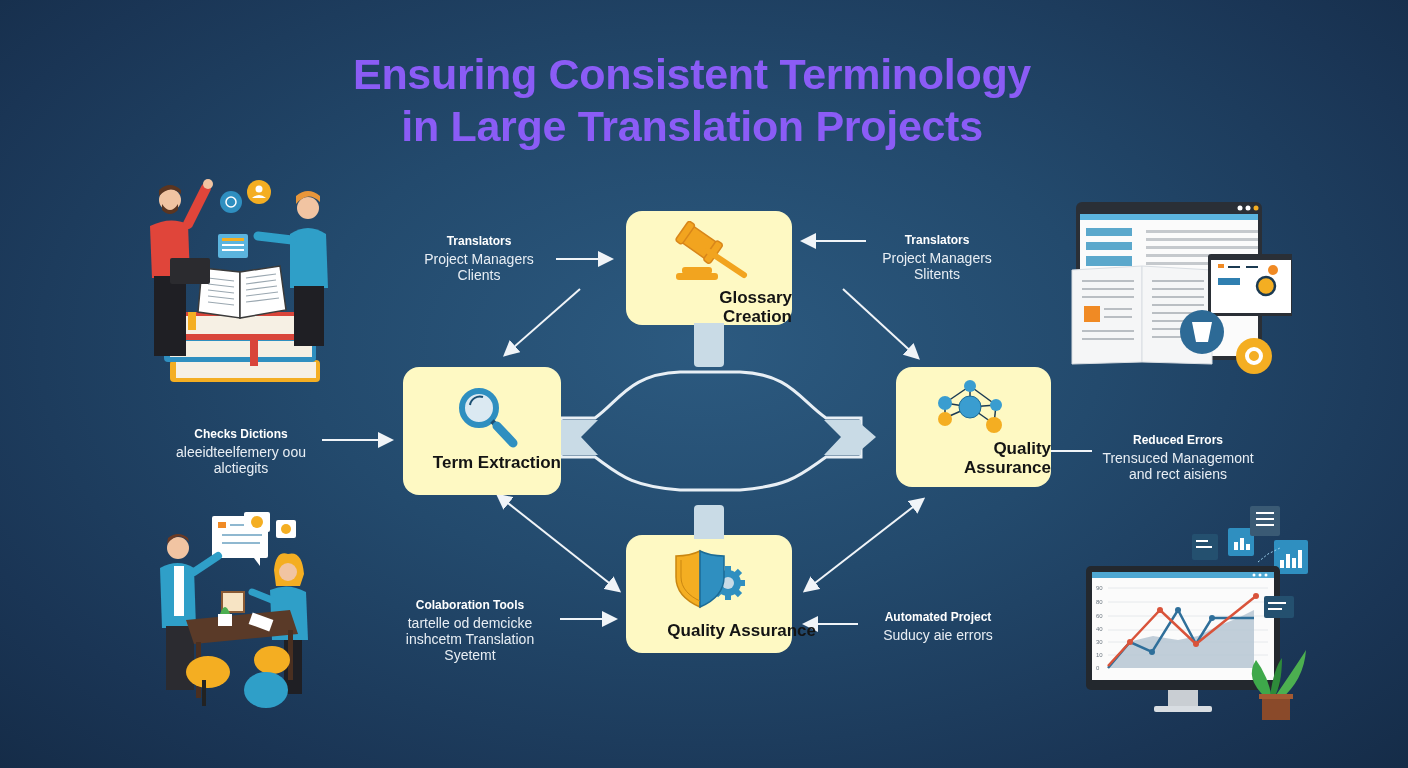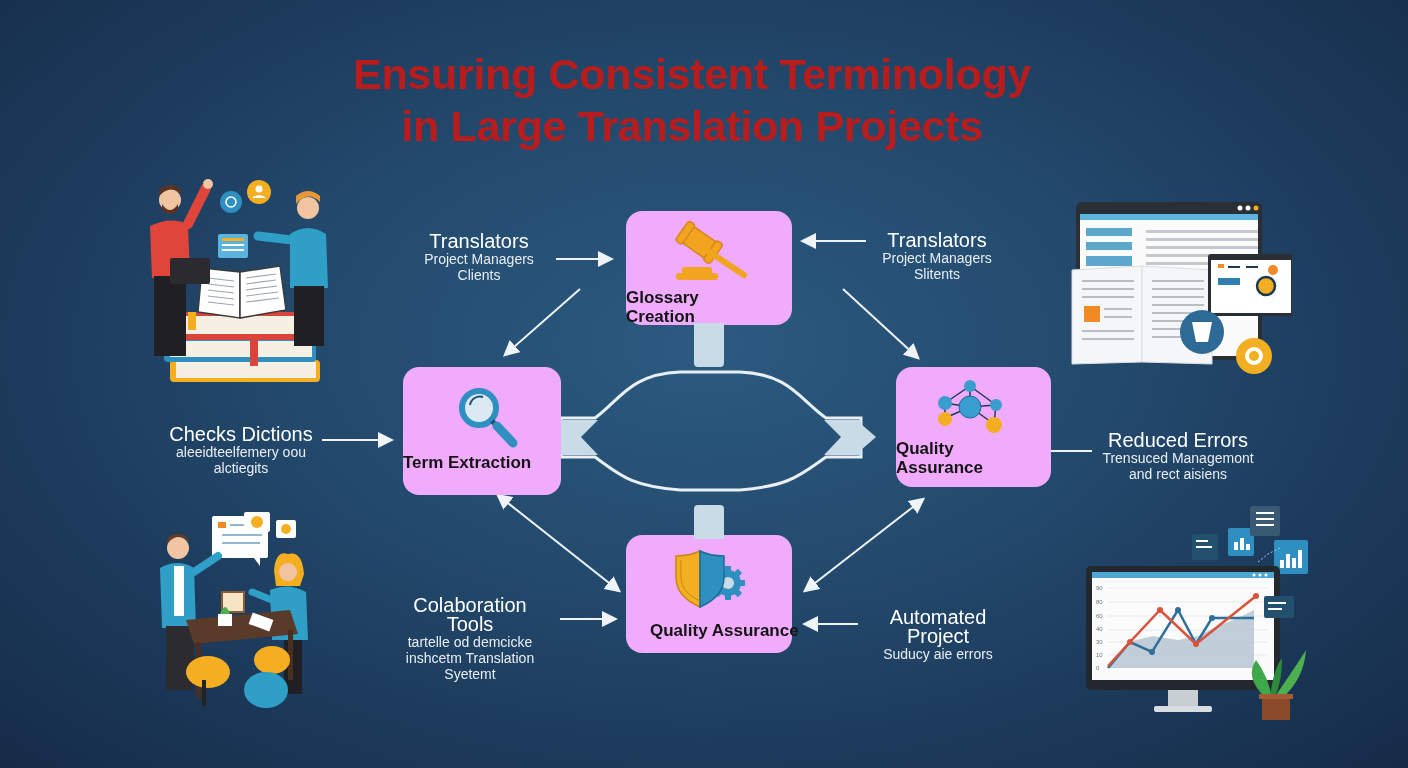--- a/index.html
+++ b/index.html
@@ -6,42 +6,42 @@
     html, body { width: 1408px; height: 768px; overflow: hidden; }
     body {
       font-family: "Liberation Sans", sans-serif;
       background: radial-gradient(ellipse at 50% 45%, #2c5a80 0%, #234a6d 40%, #1a3555 80%, #152c48 100%);
       position: relative;
       color: #fff;
     }
     .title {
       position: absolute; left: 0; top: 48px; width: 1384px;
       text-align: center; font-weight: bold; font-size: 43px; line-height: 52px;
-      color: #b91c1c; letter-spacing: -0.3px;
+      color: #8b5cf6; letter-spacing: -0.3px;
     }
     .title span { display: block; }
     svg.connectors { position: absolute; left: 0; top: 0; width: 1408px; height: 768px; pointer-events: none; }
     .node {
-      position: absolute; background: #f0abfc; border-radius: 16px;
-      color: #111; text-align: left; font-weight: bold;
+      position: absolute; background: #fef9c3; border-radius: 16px;
+      color: #111; text-align: right; font-weight: bold;
     }
     .node .label { position: absolute; left: 0; width: 100%; font-size: 17px; line-height: 19px; color: #141414; }
     .node-glossary { left: 626px; top: 211px; width: 166px; height: 114px; }
     .node-glossary .stem { position: absolute; left: 68px; top: 112px; width: 30px; height: 44px; background: #c9dbe6; border-radius: 0 0 4px 4px; }
     .node-glossary .label { top: 77px; }
     .node-term { left: 403px; top: 367px; width: 158px; height: 128px; }
     .node-term .label { top: 86px; }
     .node-qa-right { left: 896px; top: 367px; width: 155px; height: 120px; }
     .node-qa-right .label { top: 72px; }
     .node-qa-bottom { left: 626px; top: 535px; width: 166px; height: 118px; }
     .node-qa-bottom .stem { position: absolute; left: 68px; top: -30px; width: 30px; height: 34px; background: #c9dbe6; border-radius: 4px 4px 0 0; }
     .node-qa-bottom .label { top: 86px; margin-left: 24px; }
     .icon { position: absolute; }
     .side-text { position: absolute; text-align: center; color: #e8eef4; font-size: 14px; line-height: 16px; }
-    .side-text .head { font-weight: normal; font-size: 20px; line-height: 19px; color: #fff; }
+    .side-text .head { font-weight: bold; font-size: 12px; line-height: 19px; color: #fff; }
     .illus { position: absolute; }
   </style>
 </head>
 <body>
 
 <div class="title">
   <span>Ensuring Consistent Terminology</span>
   <span>in Large Translation Projects</span>
 </div>
 

